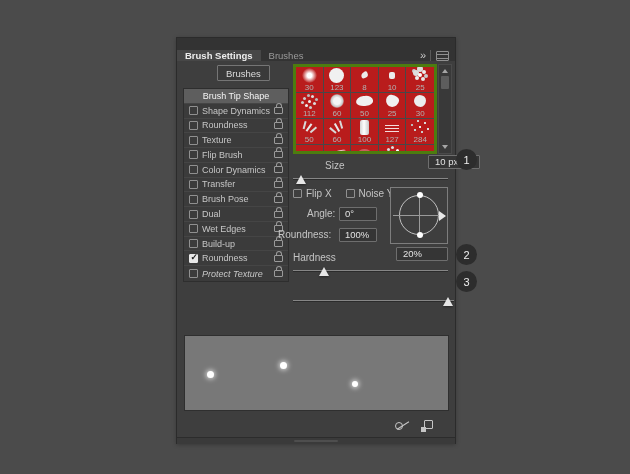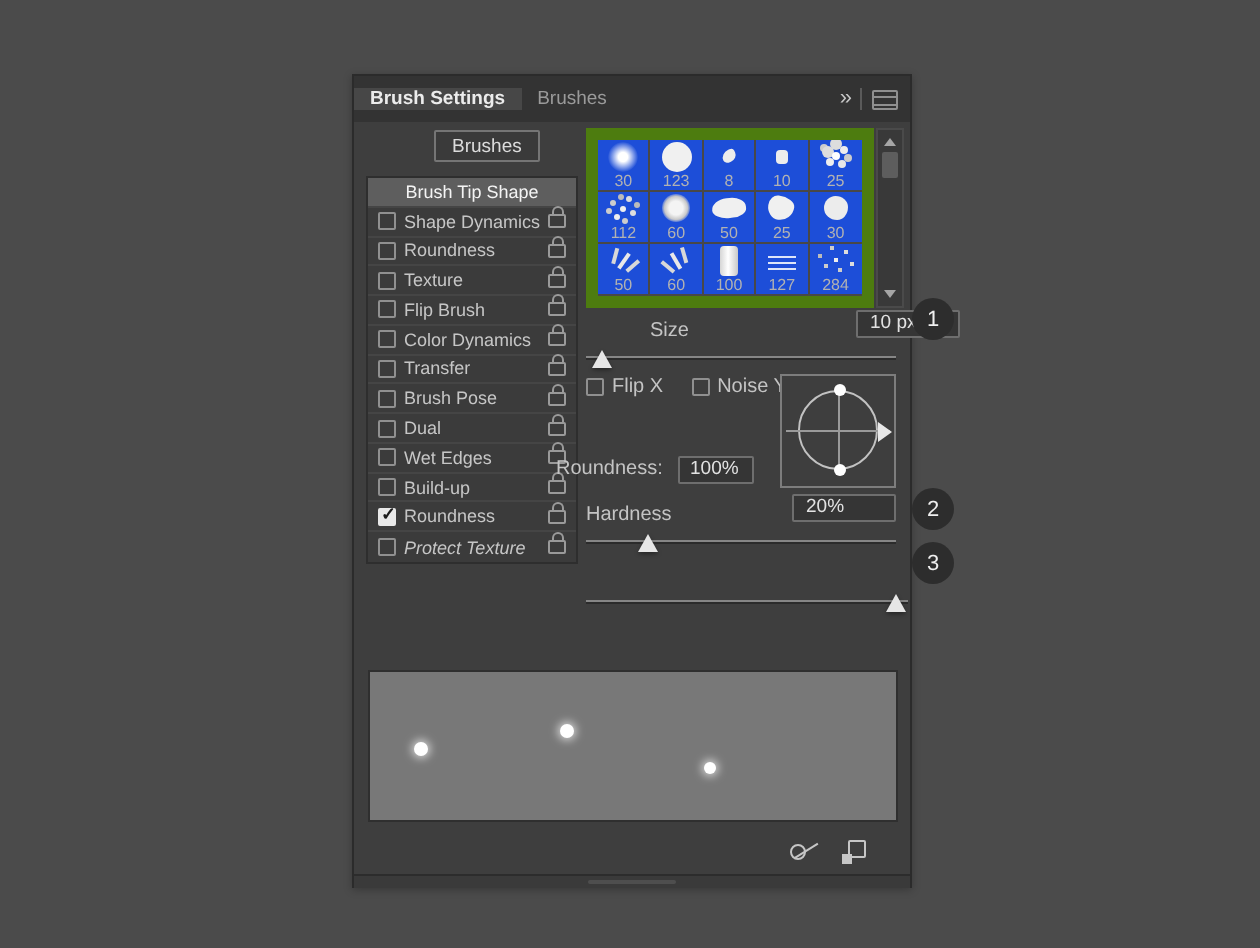--- a/index.html
+++ b/index.html
@@ -3,21 +3,21 @@
 <meta charset="utf-8">
 <style>
   html,body{margin:0;padding:0;background:#4b4b4b;width:630px;height:474px;overflow:hidden;
     font-family:"Liberation Sans", sans-serif;-webkit-font-smoothing:antialiased;}
   *{box-sizing:border-box;}
 
   .panel{position:absolute;left:176px;top:37px;width:280px;height:407px;
     background:#3e3e3e;border:1px solid #2b2b2b;box-shadow:0 1px 4px rgba(0,0,0,.25);}
 
   
-  .tabbar{position:absolute;left:0;top:0;right:0;height:23px;background:#333333;display:flex;align-items:center;}
+  .tabbar{position:absolute;left:0;top:0;right:0;height:23px;background:#333333;display:flex;align-items:flex-end;}
   .tab{padding:0 8px;display:flex;align-items:center;font-size:9.5px;color:#9a9a9a;cursor:default;}
   .tab.active{background:#474747;color:#ececec;font-weight:bold;}
   .tabbar-right{margin-left:auto;display:flex;align-items:center;gap:5px;padding-right:6px;}
   .collapse-icon{color:#c9c9c9;font-size:11px;line-height:1;letter-spacing:-1px;}
   .vsep{width:1px;height:11px;background:#5a5a5a;}
   .menu-icon{width:13px;height:10px;border:1px solid #8f8f8f;border-radius:1px;
     background:repeating-linear-gradient(180deg,transparent 0 2px,#8f8f8f 2px 3px,transparent 3px 4px);}
 
   
   .brushes-btn{position:absolute;left:40px;top:27px;height:16px;padding:0 8px;
@@ -31,21 +31,21 @@
   .srow.selected{background:#5e5e5e;color:#f4f4f4;justify-content:center;}
   .cb{width:9px;height:9px;border:1px solid #909090;border-radius:1px;flex:none;position:relative;}
   .cb.checked{background:#e8e8e8;border-color:#e8e8e8;}
   .cb.checked::after{content:'\2713';position:absolute;left:0.5px;top:-2.5px;font-size:9px;color:#1c1c1c;font-weight:bold;}
   .lock{position:relative;width:9px;height:7px;border:1px solid #9a9a9a;border-radius:1px;margin-left:auto;flex:none;}
   .lock::before{content:'';position:absolute;left:1px;top:-5px;width:4px;height:4px;
     border:1px solid #9a9a9a;border-bottom:none;border-radius:3px 3px 0 0;}
 
   
   .grid{position:absolute;left:116px;top:26px;width:144px;height:90px;overflow:hidden;
-    border:6px solid #4d7c0f;background:#1d4ed8;}
+    border:3px solid #4d7c0f;background:#b91c1c;}
   .cells{display:grid;grid-template-columns:repeat(5,1fr);grid-auto-rows:26px;}
   .cell{border-right:1px solid #484848;border-bottom:1px solid #484848;}
   .cell:nth-child(5n){border-right:none;}
   .thumb{height:16px;display:flex;align-items:center;justify-content:center;overflow:hidden;}
   .num{height:9px;text-align:center;font-size:8px;color:#b2b2b2;line-height:9px;}
   .scrollbar{position:absolute;left:261px;top:26px;width:14px;height:90px;background:#393939;border:1px solid #4a4a4a;}
   .arr{position:absolute;left:3px;width:0;height:0;border-left:3px solid transparent;border-right:3px solid transparent;}
   .arr.up{top:4px;border-bottom:4px solid #a5a5a5;}
   .arr.down{bottom:4px;border-top:4px solid #a5a5a5;}
   .sb-thumb{position:absolute;left:2px;top:11px;width:8px;height:13px;background:#5d5d5d;border-radius:1px;}
@@ -343,20 +343,24 @@
   </div>
 
   <div class="fliprow">
     <span class="cb unchecked"></span>
     <span>Flip X</span>
     <span class="gap"></span>
     <span class="cb unchecked"></span>
     <span>Noise Y</span>
   </div>
 
+  <div class="frow" style="top:169px;width:90px;">
+    <span class="flabel" style="right:auto;left:14px;">Angle:</span>
+    <span class="fbox">0°</span>
+  </div>
   <div class="frow" style="top:190px;width:90px;">
     <span class="flabel" style="right:auto;left:-15px;">Roundness:</span>
     <span class="fbox">100%</span>
   </div>
 
   <div class="awidget">
     <span class="acircle"></span>
     <span class="ahline"></span>
     <span class="avline"></span>
     <span class="adot top"></span>

